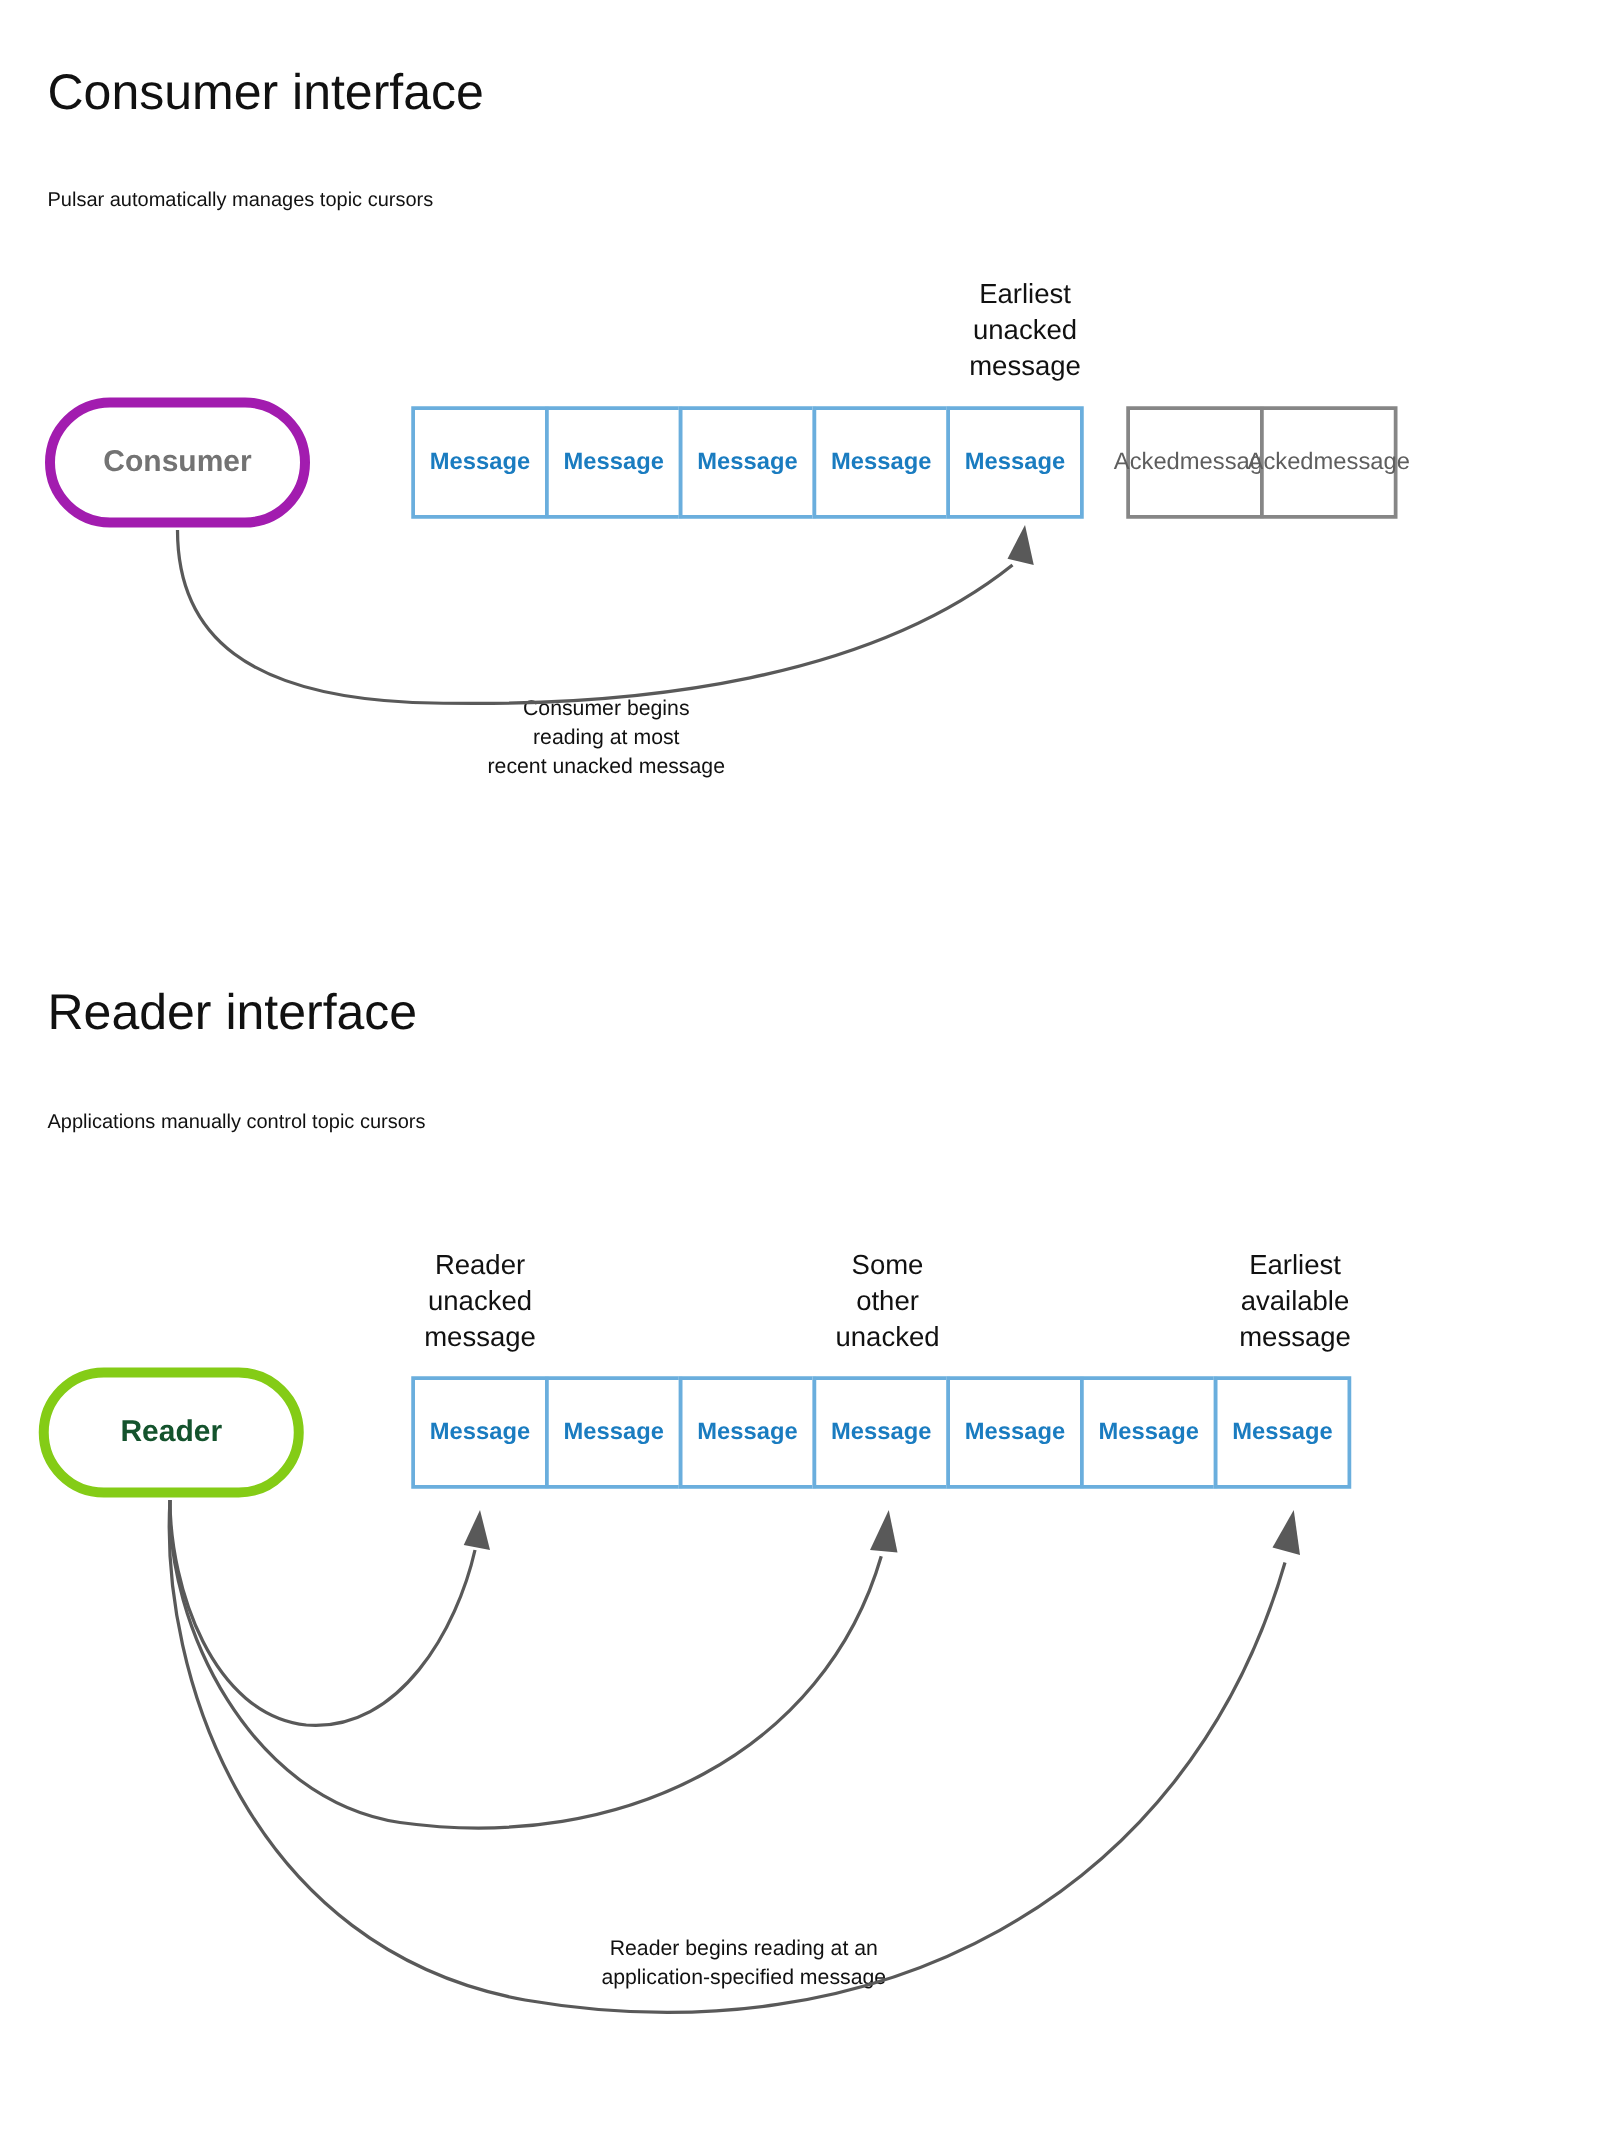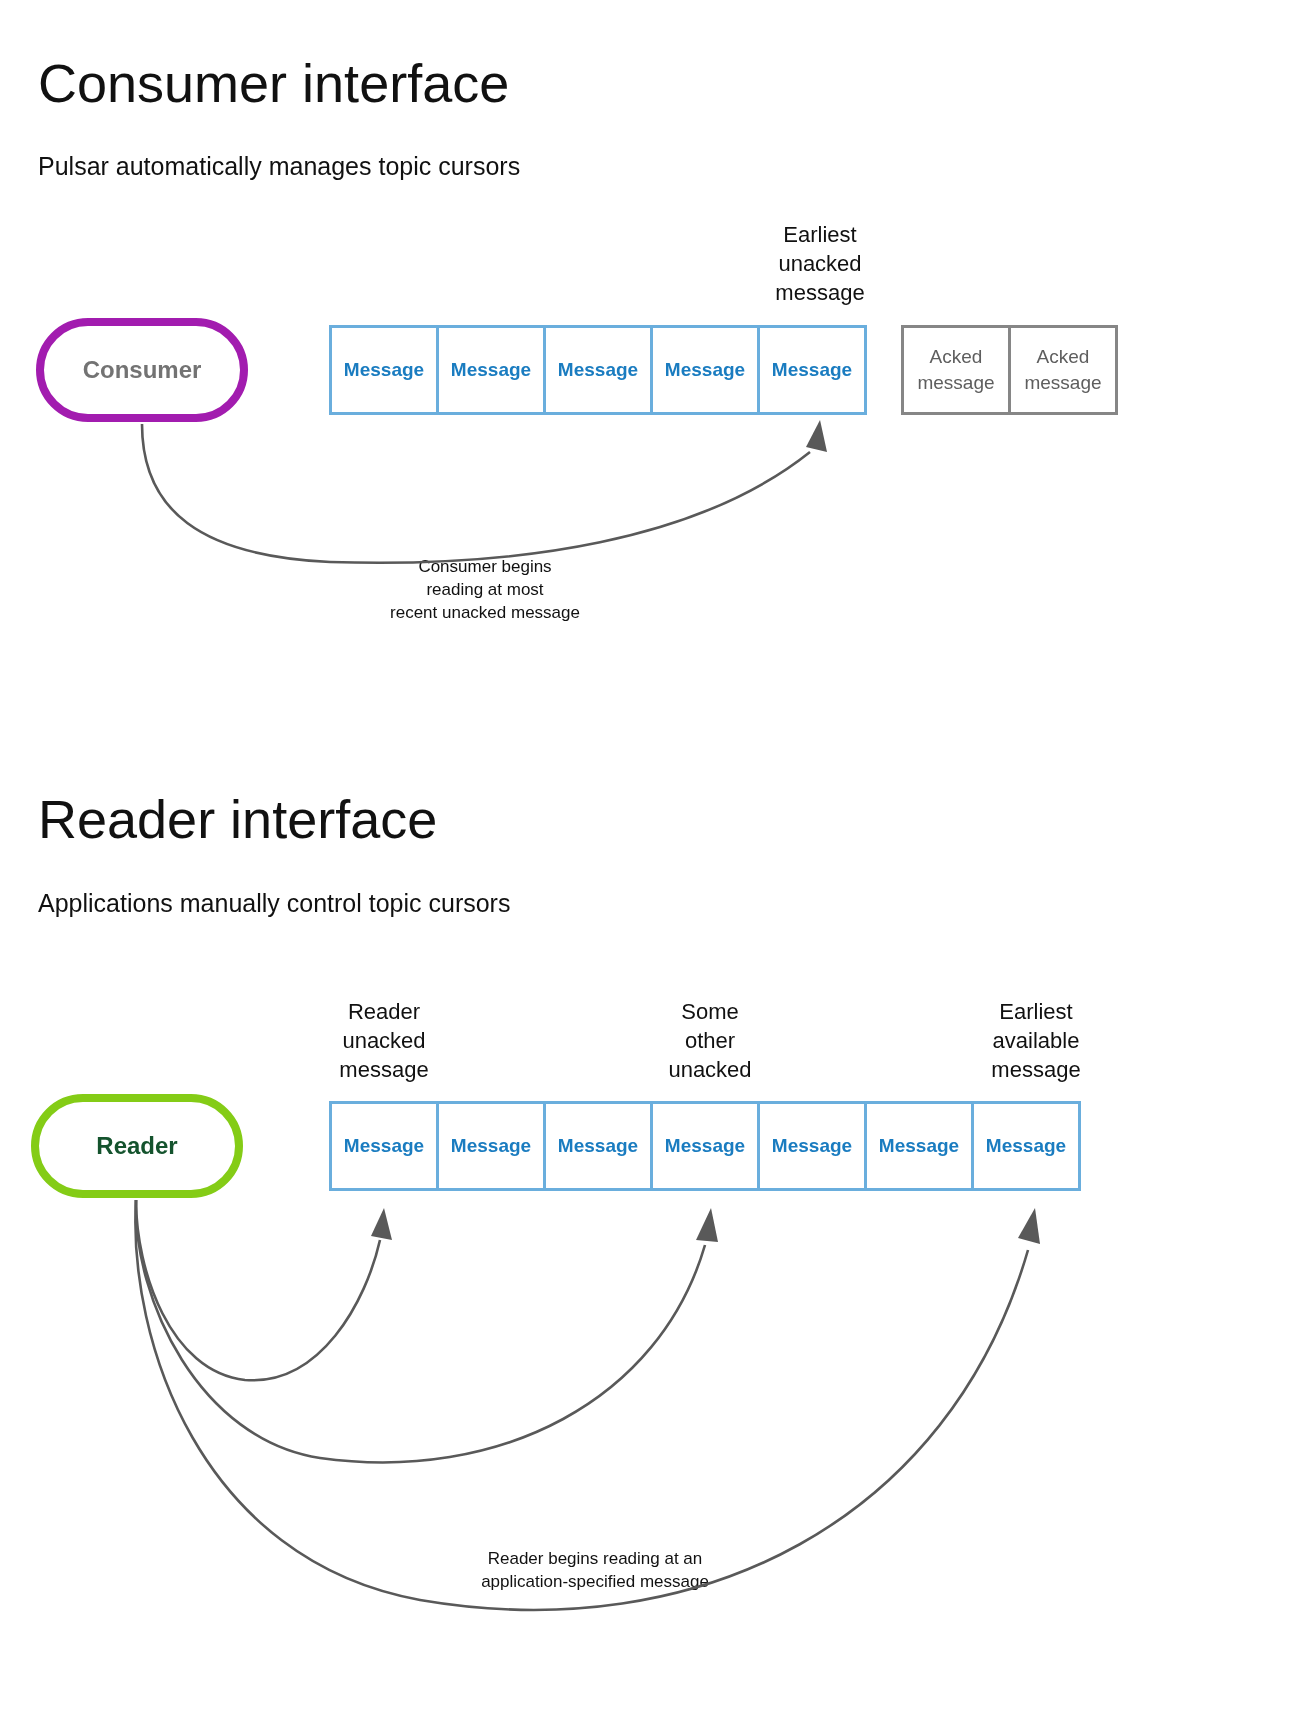--- a/index.html
+++ b/index.html
@@ -11,29 +11,29 @@
     width: 1289px;
     height: 1720px;
     position: relative;
     font-family: "Liberation Sans", sans-serif;
     color: #111111;
     overflow: hidden;
   }
 
   .section-title {
     position: absolute;
-    font-size: 54px;
+    font-size: 40px;
     font-weight: 400;
     letter-spacing: 0px;
     color: #111111;
     white-space: nowrap;
   }
   .section-sub {
     position: absolute;
-    font-size: 25px;
+    font-size: 16px;
     font-weight: 400;
     color: #111111;
     white-space: nowrap;
   }
 
   
   .actor {
     position: absolute;
     box-sizing: border-box;
     display: flex;
@@ -75,21 +75,21 @@
   }
   .msg-cell.unacked:first-child { margin-left: 0; }
 
   .msg-cell.acked {
     border: 3px solid #868686;
     color: #5e5e5e;
     font-size: 19px;
     font-weight: 400;
     line-height: 1.35;
     text-align: right;
-    flex-direction: column;
+    flex-direction: row;
     margin-left: -3px;
   }
   .msg-cell.acked:first-child { margin-left: 0; }
 
   .callout {
     position: absolute;
     font-size: 22px;
     line-height: 1.32;
     text-align: center;
     color: #111111;

